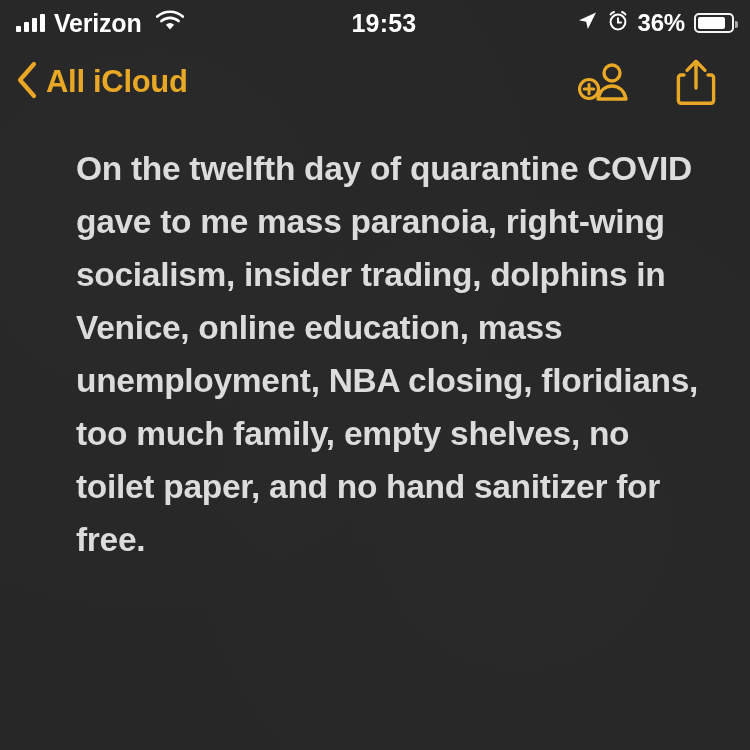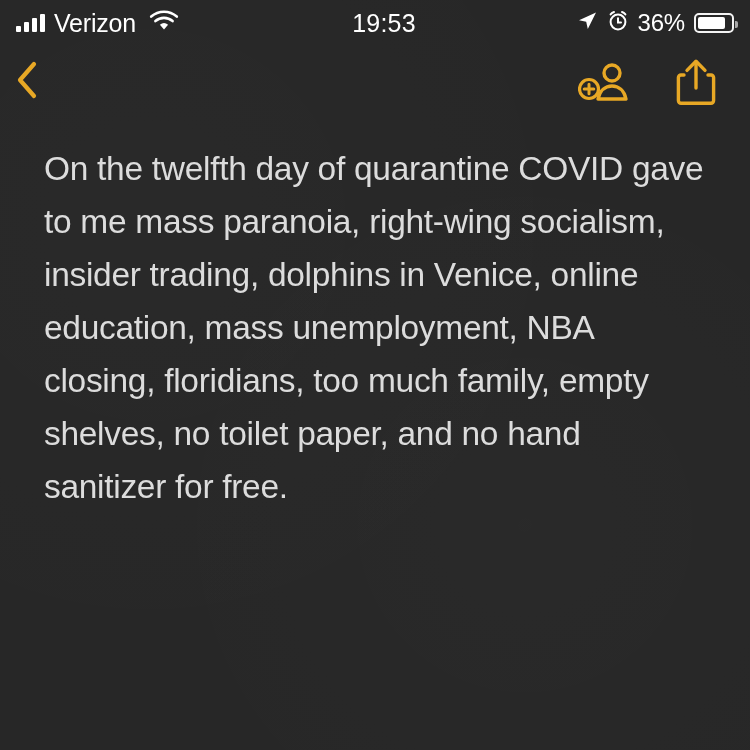--- a/index.html
+++ b/index.html
@@ -17,20 +17,21 @@
 
   .phone {
     position: relative;
     width: 750px;
     height: 750px;
     background:
       radial-gradient(circle at 20% 30%, rgba(255,255,255,0.012), rgba(255,255,255,0) 60%),
       radial-gradient(circle at 70% 70%, rgba(255,255,255,0.010), rgba(255,255,255,0) 55%),
       #272727;
     box-sizing: border-box;
+    font-weight: bold;
   }
 
   
   .status-bar {
     position: relative;
     height: 46px;
     display: flex;
     align-items: center;
     padding: 0 16px;
     box-sizing: border-box;
@@ -150,20 +151,21 @@
     padding: 24px 44px 0 44px;
     box-sizing: border-box;
   }
   .note-text {
     color: #DCDCDC;
     font-size: 33.5px;
     line-height: 53px;
     letter-spacing: -0.3px;
     white-space: pre-wrap;
     font-family: "Liberation Sans", sans-serif;
+    margin-left: 32px;
   }
 </style>
 </head>
 <body>
 
 <div class="phone">
 
   <div class="status-bar">
     <div class="status-left">
       <span class="signal">
@@ -204,20 +206,21 @@
     </div>
   </div>
 
   <div class="nav-bar">
     <div class="back">
       <span>
         <svg width="26" height="40" viewBox="0 0 26 40" aria-hidden="true">
           <path d="M20 4L6 20l14 16" fill="none" stroke="#E8A825" stroke-width="4.2" stroke-linecap="round" stroke-linejoin="round"></path>
         </svg>
       </span>
+      <span class="back-label">All iCloud</span>
     </div>
 
     <div class="nav-actions">
       <span class="icon-btn">
         <svg width="56" height="46" viewBox="0 0 56 46" aria-hidden="true">
           <circle cx="34" cy="14" r="8" fill="none" stroke="#E8A825" stroke-width="3.4"></circle>
           <path d="M20 40c1.8-8.4 7.4-13 14-13s12.2 4.6 14 13z" fill="none" stroke="#E8A825" stroke-width="3.4" stroke-linejoin="round"></path>
           <circle cx="11" cy="30" r="9.5" fill="none" stroke="#E8A825" stroke-width="3.2"></circle>
           <path d="M11 25.2v9.6M6.2 30h9.6" stroke="#E8A825" stroke-width="3" stroke-linecap="round"></path>
         </svg>

